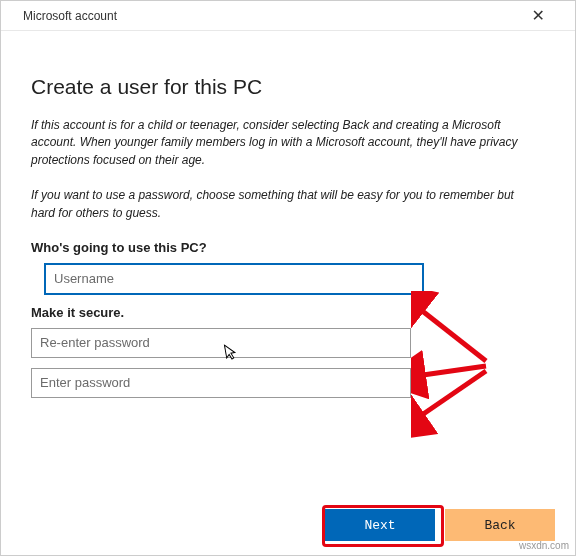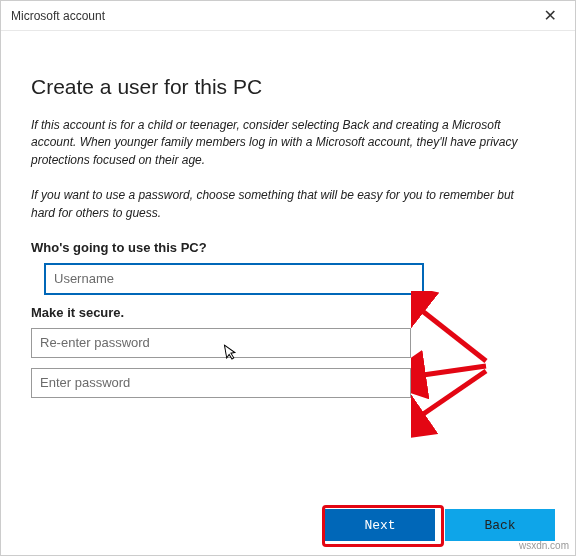--- a/index.html
+++ b/index.html
@@ -17,21 +17,21 @@
       width: 576px;
       height: 556px;
       background: #fff;
       border: 1px solid #ccc;
       position: relative;
     }
     .titlebar {
       height: 30px;
       display: flex;
       align-items: center;
-      padding: 0 10px;
+      padding: 0 22px;
       font-size: 12px;
       color: #333;
       border-bottom: 1px solid #e8e8e8;
       background: #fff;
     }
     .titlebar-title { flex: 1; }
     .close-btn {
       font-size: 16px;
       color: #333;
       cursor: pointer;
@@ -92,21 +92,21 @@
       border: none;
       font-size: 13px;
       font-family: Liberation Mono, monospace;
       cursor: pointer;
     }
     .btn-primary {
       background: #0067B8;
       color: #fff;
     }
     .btn-secondary {
-      background: #0ea5e9;
+      background: #fdba74;
       color: #222;
     }
     .highlight-box {
       position: absolute;
       border: 3px solid #e30613;
       border-radius: 4px;
       pointer-events: none;
     }
     .highlight-next {
       bottom: 8px;

